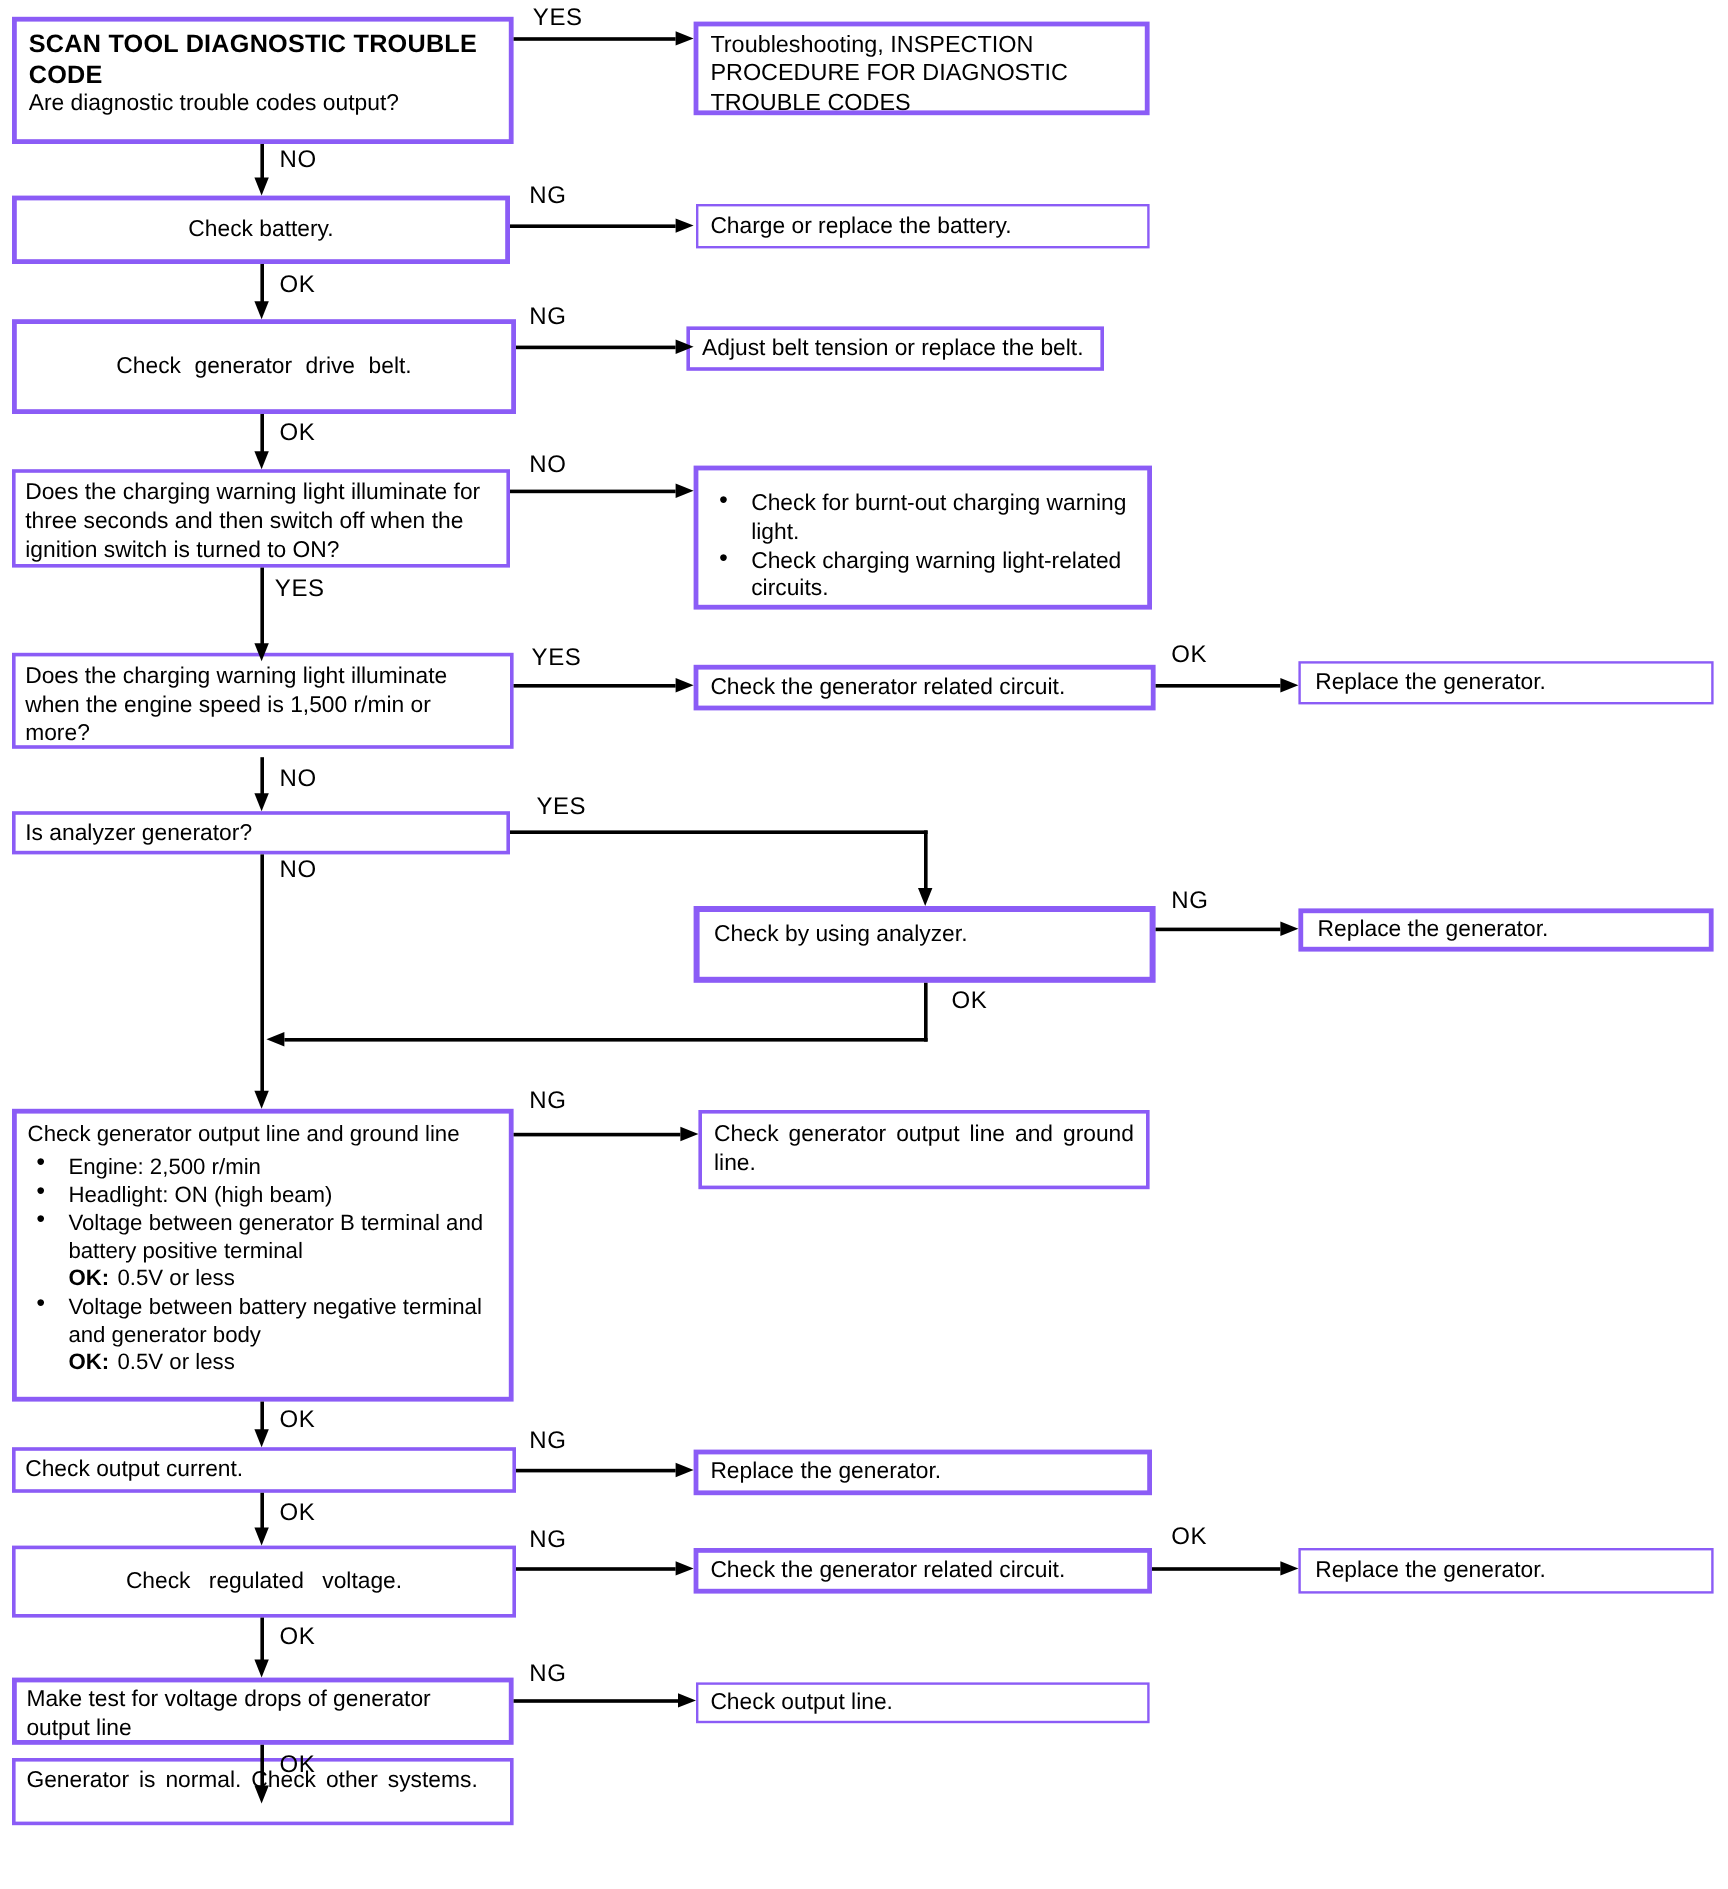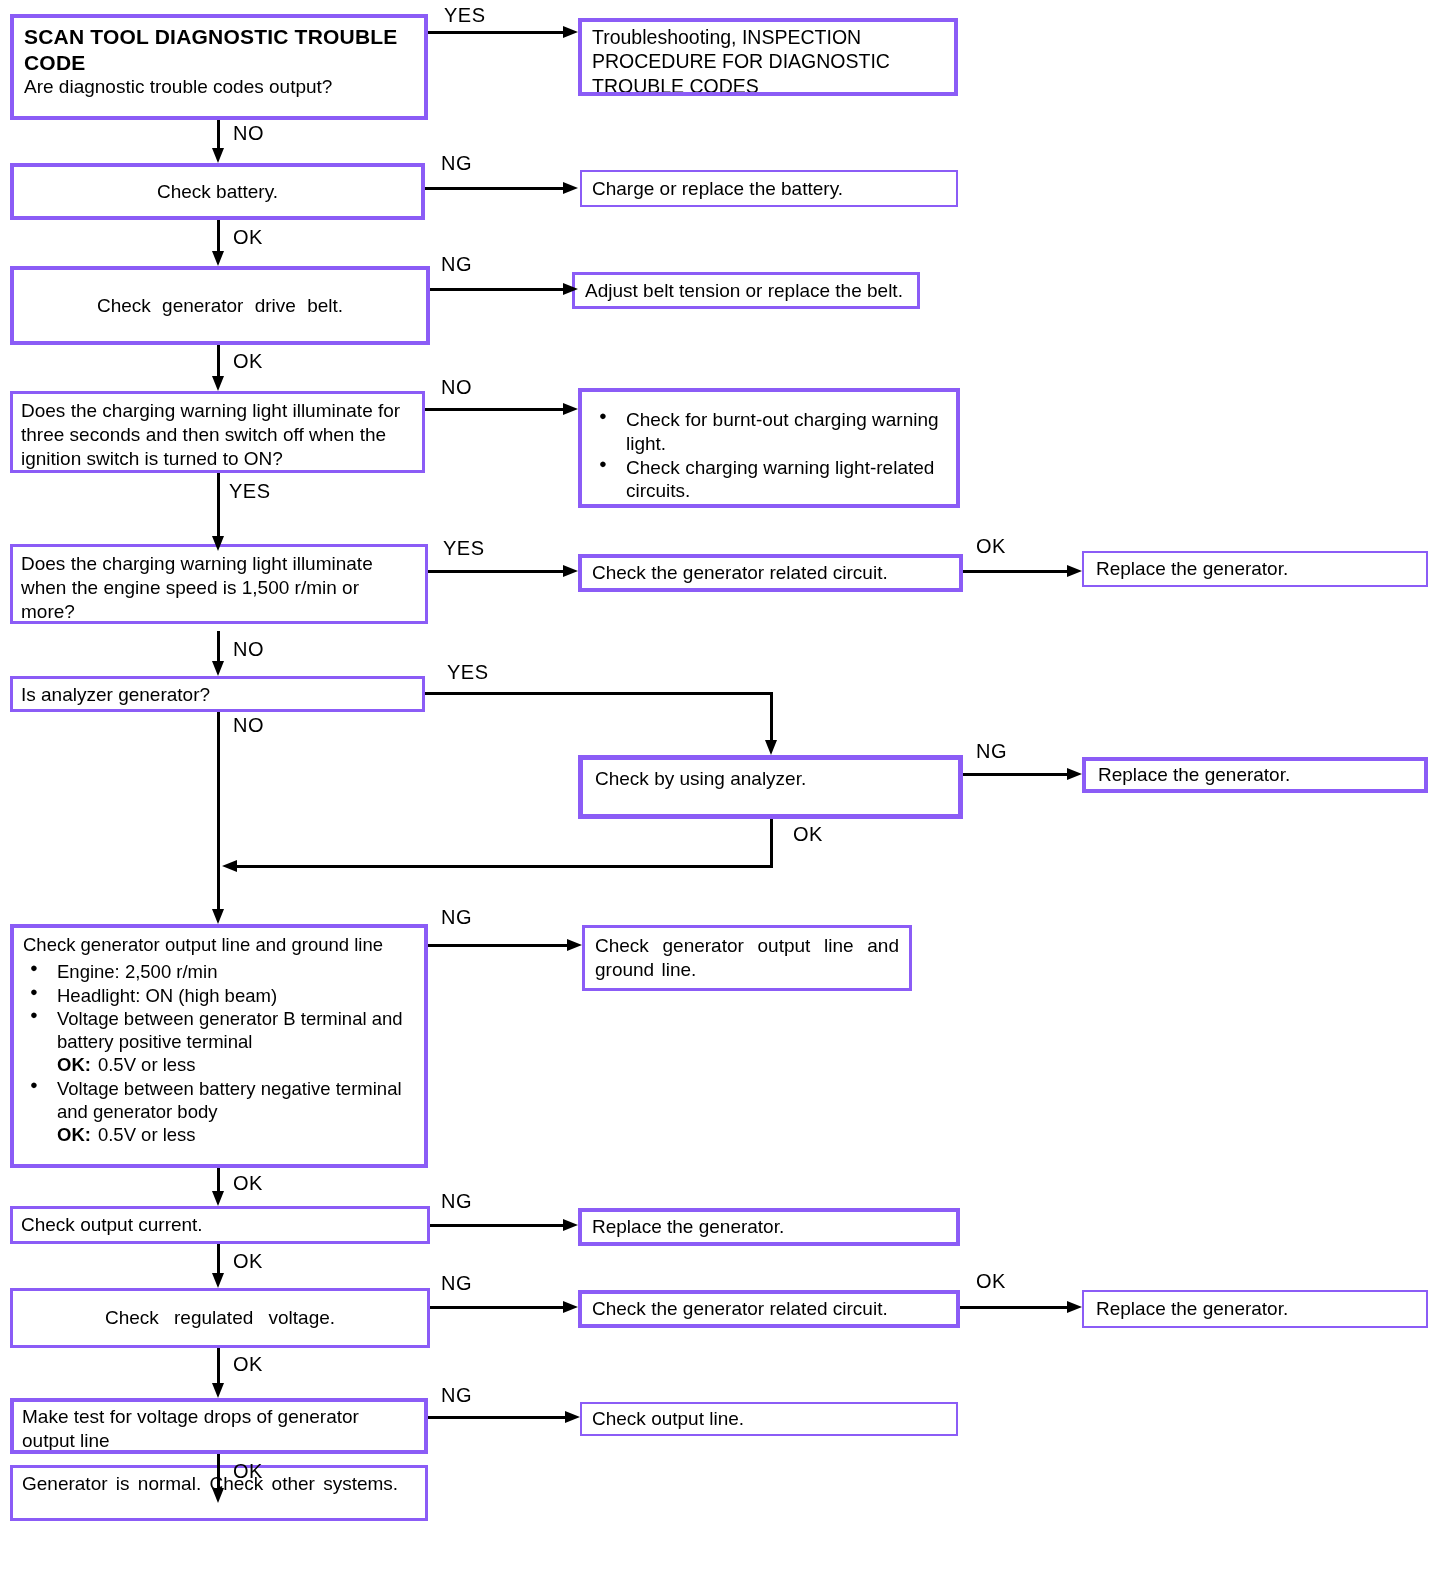--- a/index.html
+++ b/index.html
@@ -126,21 +126,21 @@
   </div>
 
   <div class="node b4 vcenter" style="left:578px;top:554px;width:385px;height:38px;padding:2px 10px">
     <div>Check the generator related circuit.</div>
   </div>
 
   <div class="node b5" style="left:578px;top:755px;width:385px;height:64px;padding:7px 12px">
     <div>Check by using analyzer.</div>
   </div>
 
-  <div class="node js" style="left:582px;top:925px;width:330px;height:66px;padding:6px 10px;word-spacing:2px">
+  <div class="node js" style="left:582px;top:925px;width:376px;height:66px;padding:6px 10px;word-spacing:2px">
     <div class="js">Check generator output line and ground line.</div>
   </div>
 
   <div class="node b4 vcenter" style="left:578px;top:1208px;width:382px;height:38px;padding:2px 10px">
     <div>Replace the generator.</div>
   </div>
 
   <div class="node b4 vcenter" style="left:578px;top:1290px;width:382px;height:38px;padding:2px 10px">
     <div>Check the generator related circuit.</div>
   </div>

